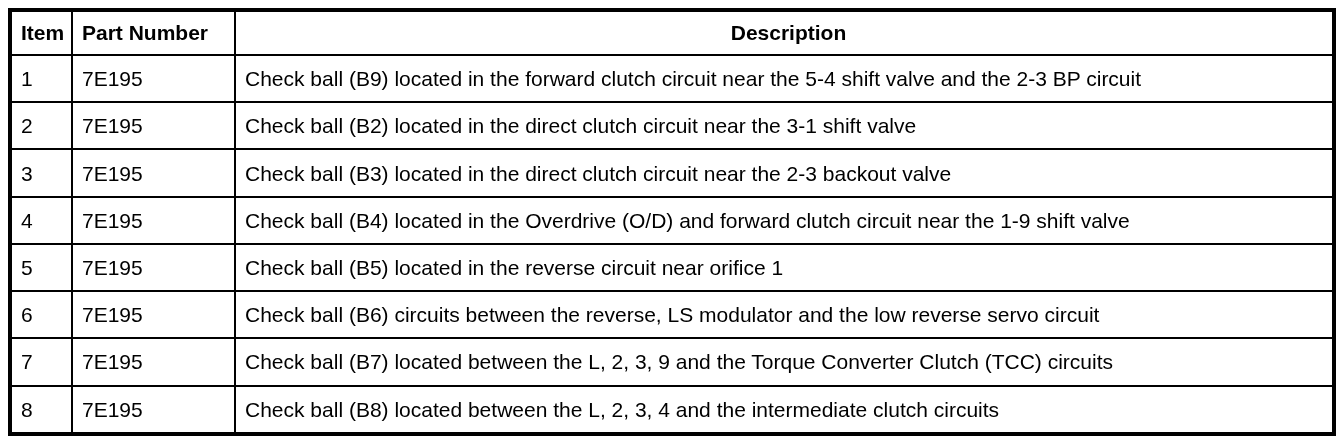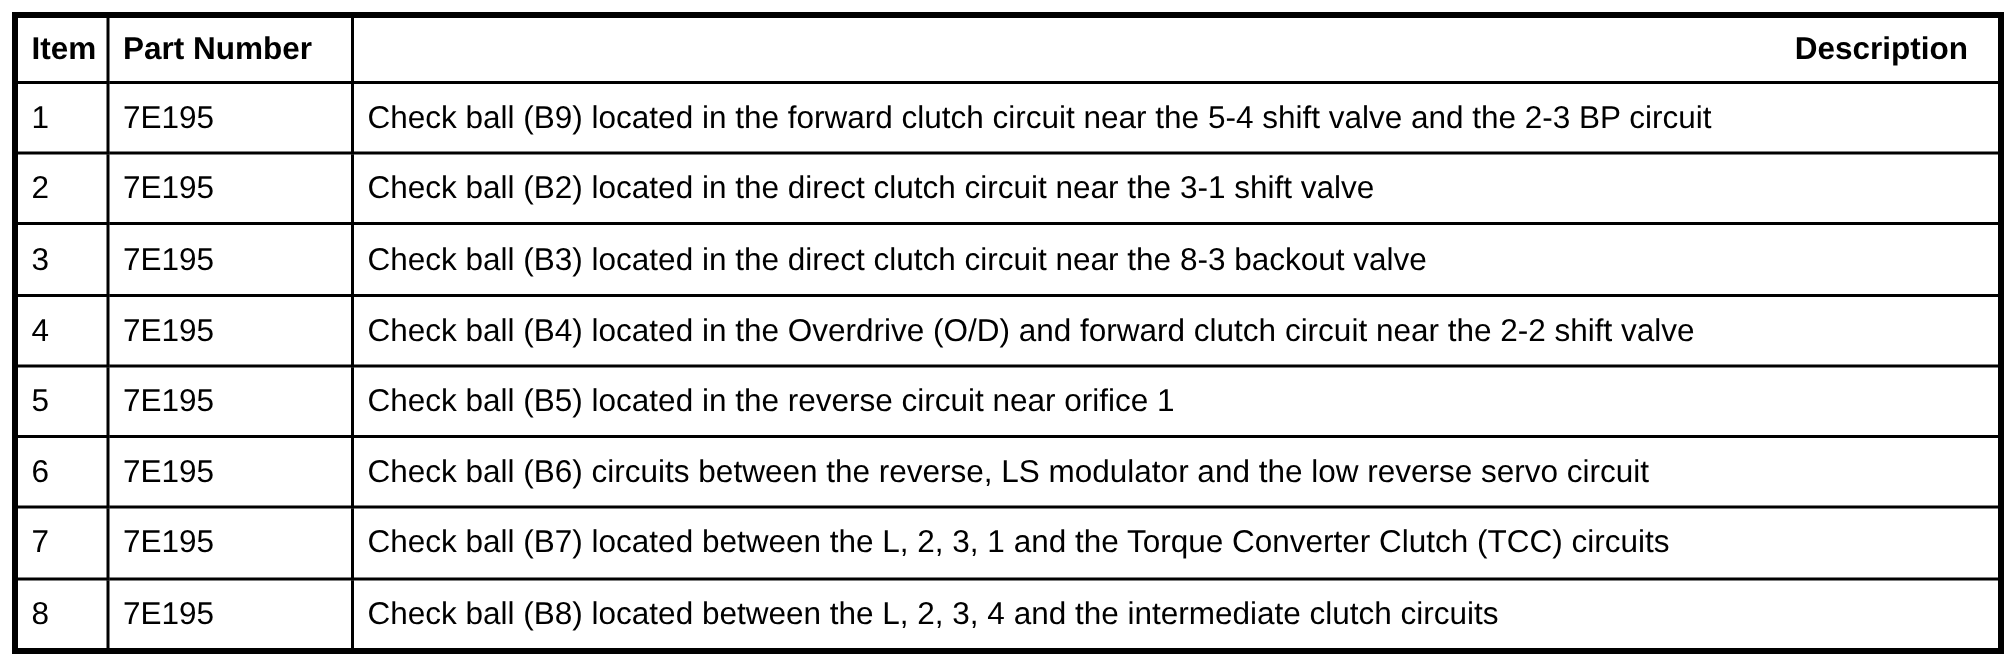--- a/index.html
+++ b/index.html
@@ -27,33 +27,33 @@
     width: 1328px;
     height: 428px;
     background: #ffffff;
     border: 4px solid #000000;
   }
   table.parts-table th,
   table.parts-table td {
     border: 2px solid #000000;
     font-size: 21px;
     line-height: 1.1;
-    padding: 0 20px 0 9px;
+    padding: 0 0 0 9px;
     vertical-align: middle;
     white-space: nowrap;
     overflow: hidden;
     background: #ffffff;
   }
   table.parts-table th {
     font-weight: bold;
     text-align: left;
     height: 42px;
   }
   table.parts-table th.col-description {
-    text-align: right;
+    text-align: center;
   }
   table.parts-table td {
     font-weight: normal;
     text-align: left;
     height: 42px;
   }
   col.col-item        { width: 62px;  }
   col.col-partnumber  { width: 163px; }
   col.col-description { width: auto;  }
 </style>
@@ -81,41 +81,41 @@
         <td>Check ball (B9) located in the forward clutch circuit near the 5-4 shift valve and the 2-3 BP circuit</td>
       </tr>
       <tr>
         <td>2</td>
         <td>7E195</td>
         <td>Check ball (B2) located in the direct clutch circuit near the 3-1 shift valve</td>
       </tr>
       <tr>
         <td>3</td>
         <td>7E195</td>
-        <td>Check ball (B3) located in the direct clutch circuit near the 8-3 backout valve</td>
+        <td>Check ball (B3) located in the direct clutch circuit near the 2-3 backout valve</td>
       </tr>
       <tr>
         <td>4</td>
         <td>7E195</td>
-        <td>Check ball (B4) located in the Overdrive (O/D) and forward clutch circuit near the 2-2 shift valve</td>
+        <td>Check ball (B4) located in the Overdrive (O/D) and forward clutch circuit near the 1-9 shift valve</td>
       </tr>
       <tr>
         <td>5</td>
         <td>7E195</td>
         <td>Check ball (B5) located in the reverse circuit near orifice 1</td>
       </tr>
       <tr>
         <td>6</td>
         <td>7E195</td>
         <td>Check ball (B6) circuits between the reverse, LS modulator and the low reverse servo circuit</td>
       </tr>
       <tr>
         <td>7</td>
         <td>7E195</td>
-        <td>Check ball (B7) located between the L, 2, 3, 1 and the Torque Converter Clutch (TCC) circuits</td>
+        <td>Check ball (B7) located between the L, 2, 3, 9 and the Torque Converter Clutch (TCC) circuits</td>
       </tr>
       <tr>
         <td>8</td>
         <td>7E195</td>
         <td>Check ball (B8) located between the L, 2, 3, 4 and the intermediate clutch circuits</td>
       </tr>
     </tbody>
   </table>
 </div>
 

